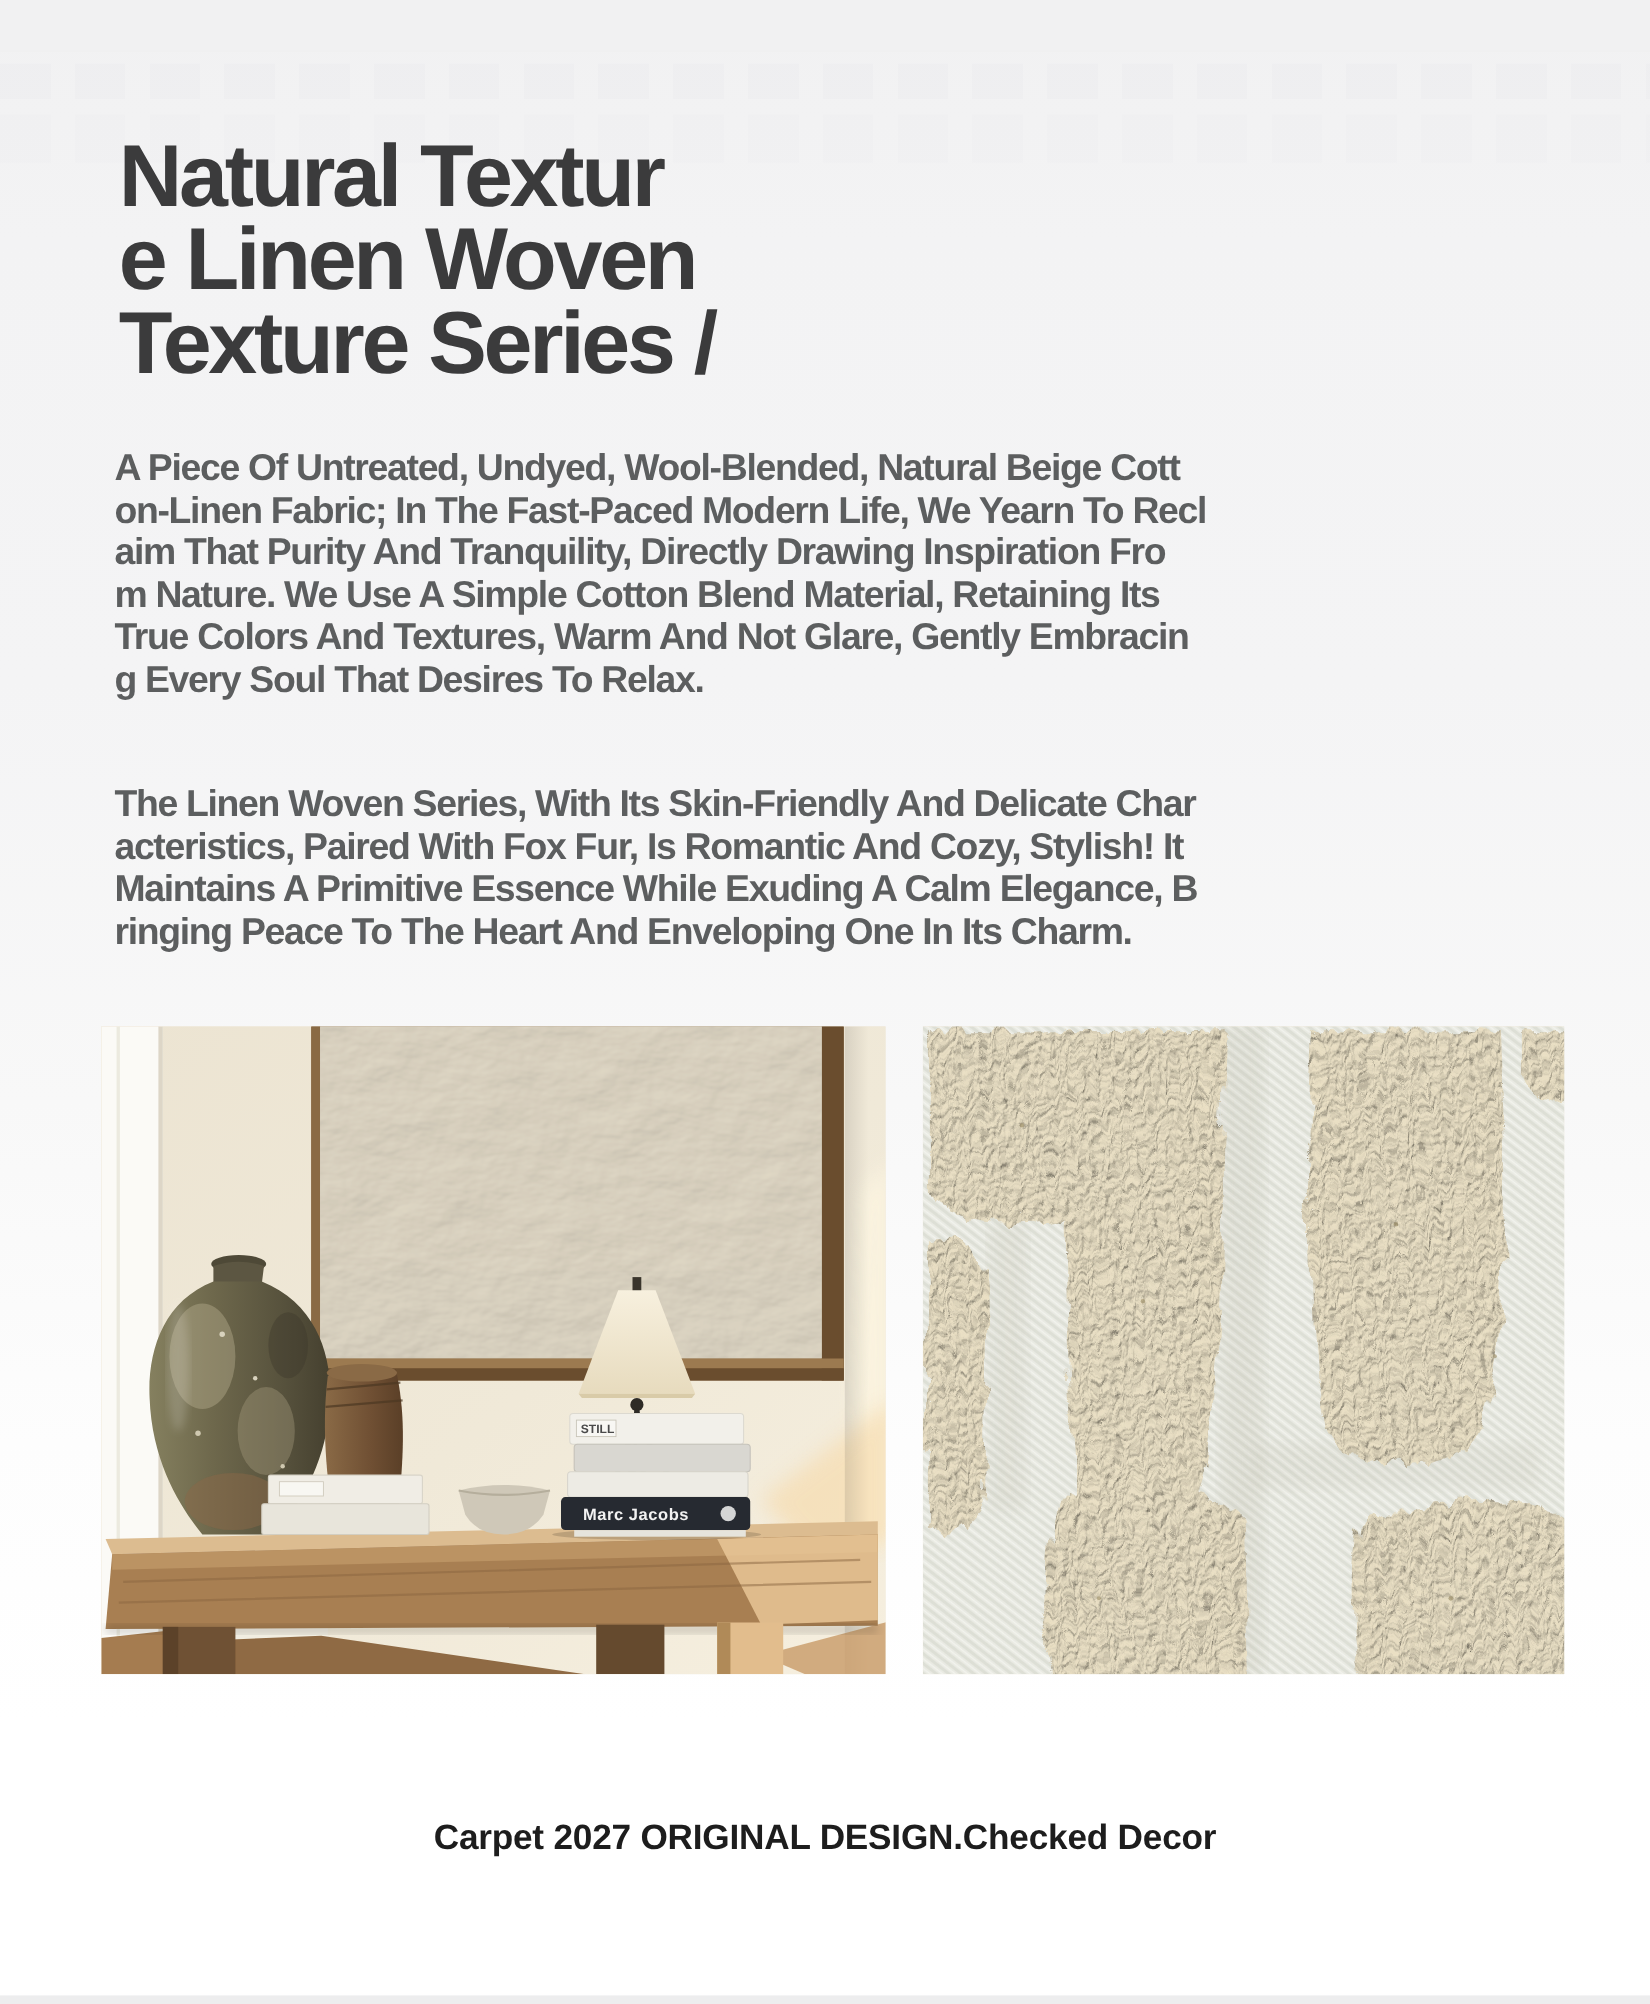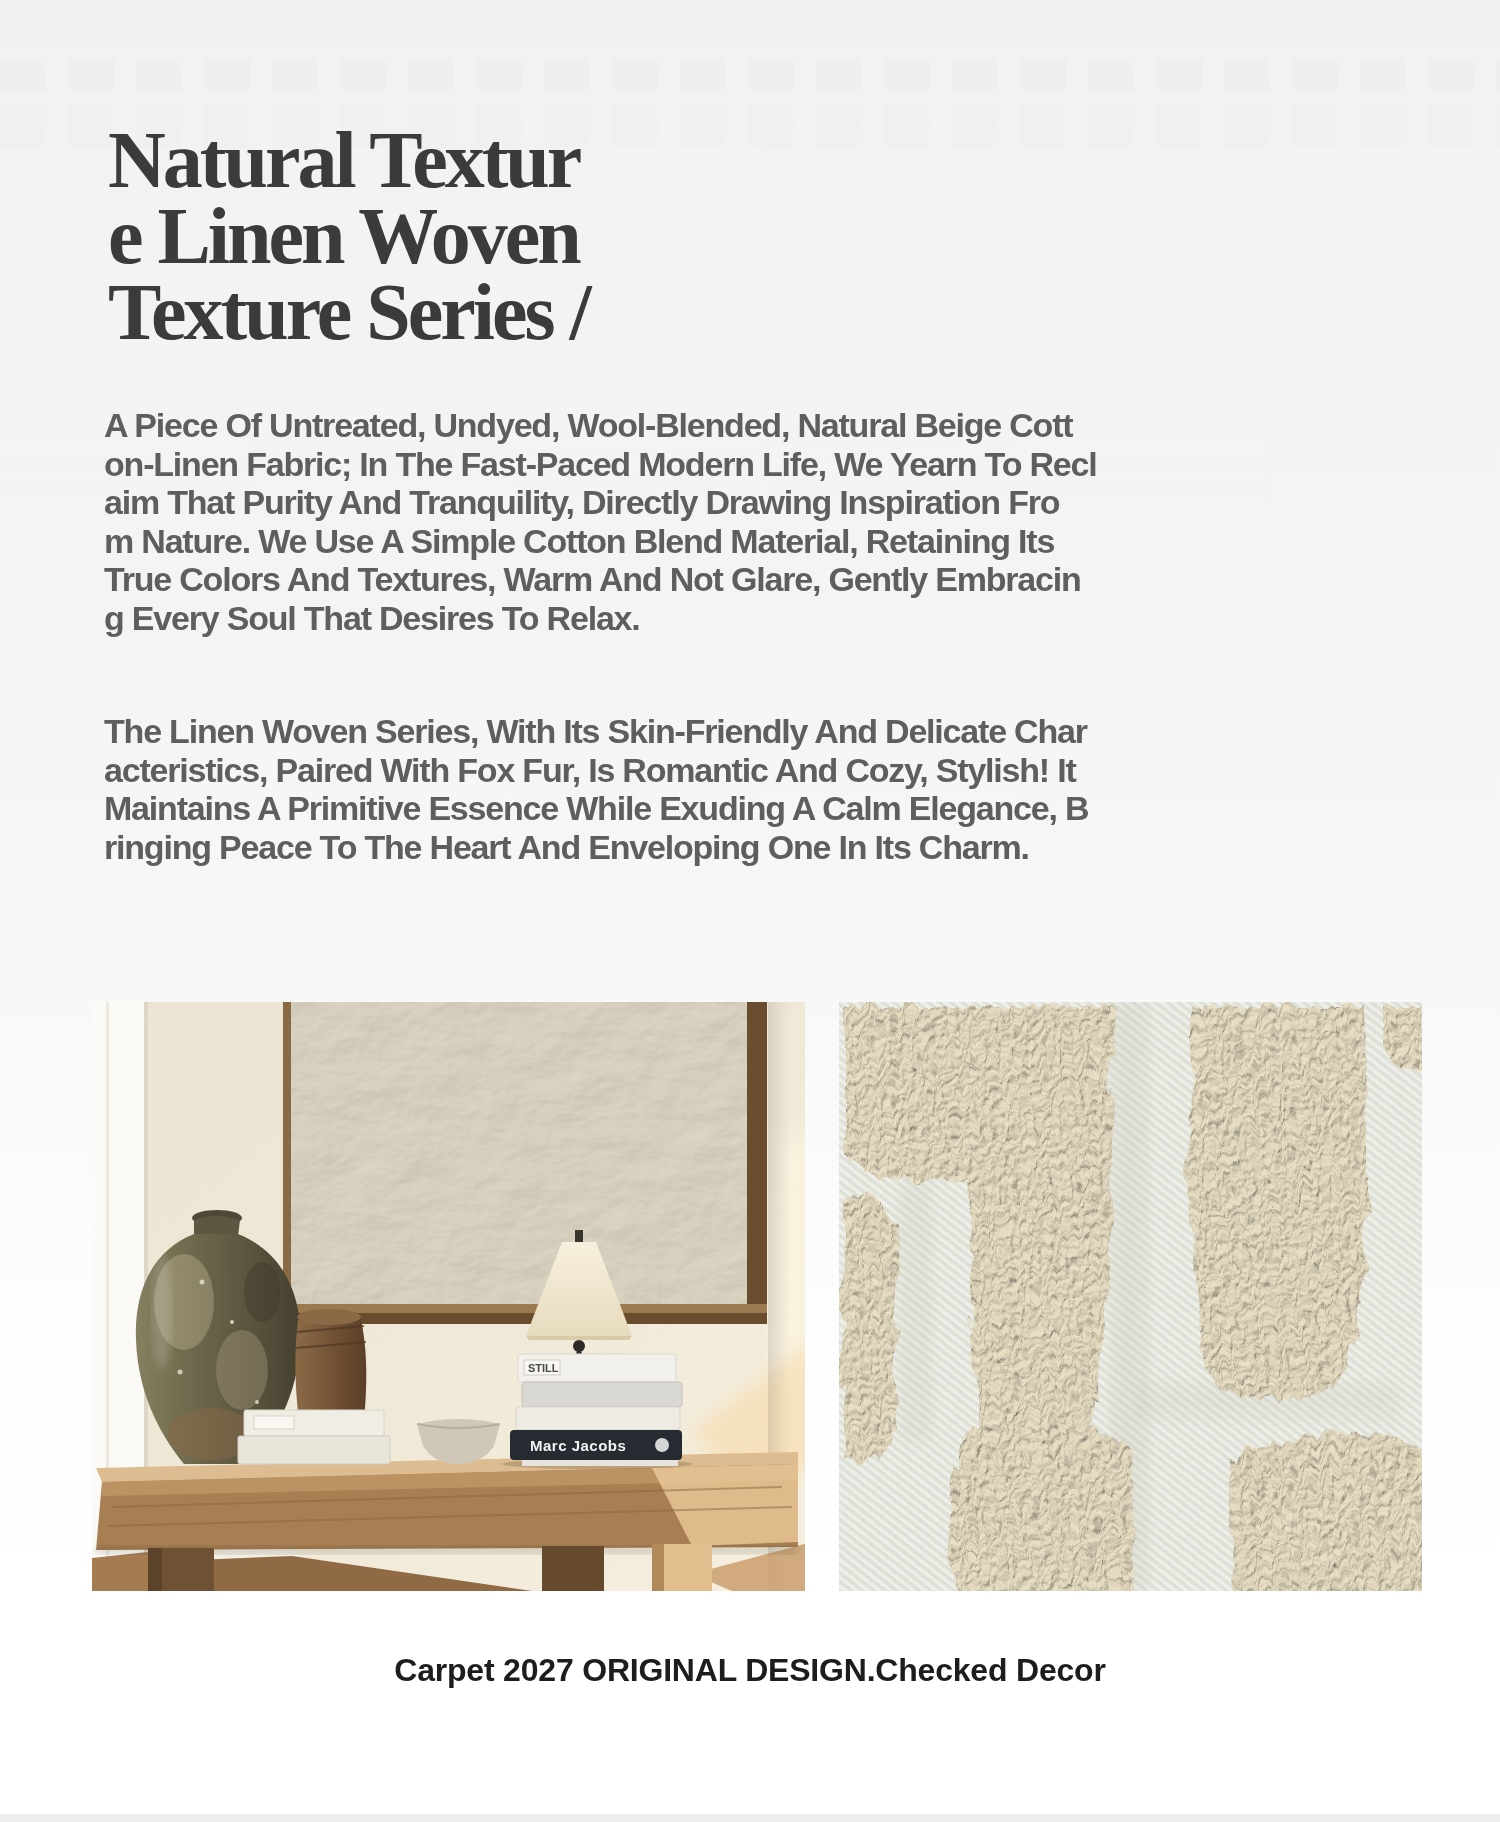--- a/index.html
+++ b/index.html
@@ -10,30 +10,30 @@
   }
   .edge-strip-top{position:absolute;left:0;top:0;width:1500px;height:46px;background:#f1f1f2;border-bottom:1px solid #efeff0;}
   .edge-strip-bottom{position:absolute;left:0;bottom:0;width:1500px;height:8px;background:#ededee;}
   .ghost-row{position:absolute;left:0;width:1500px;pointer-events:none;opacity:.5;
     background:repeating-linear-gradient(90deg,rgba(233,233,236,.7) 0 46px,rgba(233,233,236,0) 46px 68px);}
   .ghost-a{top:58px;height:32px;}
   .ghost-b{top:104px;height:44px;opacity:.3;}
   .heading{
     position:absolute;left:108px;top:122px;width:1300px;
     font-size:80px;font-weight:700;line-height:76px;letter-spacing:-3px;
-    color:#3b3b3c;white-space:pre-line;font-family:Liberation Serif, serif;
+    color:#3b3b3c;white-space:pre-line;
   }
   .para{
     position:absolute;left:104px;width:1200px;
     font-size:34px;font-weight:700;line-height:38.6px;letter-spacing:-1.2px;
     color:#5c5e5f;white-space:pre-line;
   }
   .para-1{top:406px;}
   .para-2{top:712px;}
-  .gallery{position:absolute;left:92px;top:933px;width:1330px;height:727px;display:flex;gap:34px;align-items:center;}
+  .gallery{position:absolute;left:92px;top:933px;width:1330px;height:727px;display:flex;gap:34px;}
   .photo{position:relative;overflow:hidden;background:#efe9da;}
   .photo-interior{width:720px;height:589px;}
   .photo-fabric{width:589px;height:589px;}
   .photo svg{display:block;}
   .caption{
     position:absolute;left:0;top:1652px;width:1500px;text-align:center;
     font-size:32px;font-weight:700;letter-spacing:-0.2px;color:#1d1d1d;
   }
 </style>
 </head>

